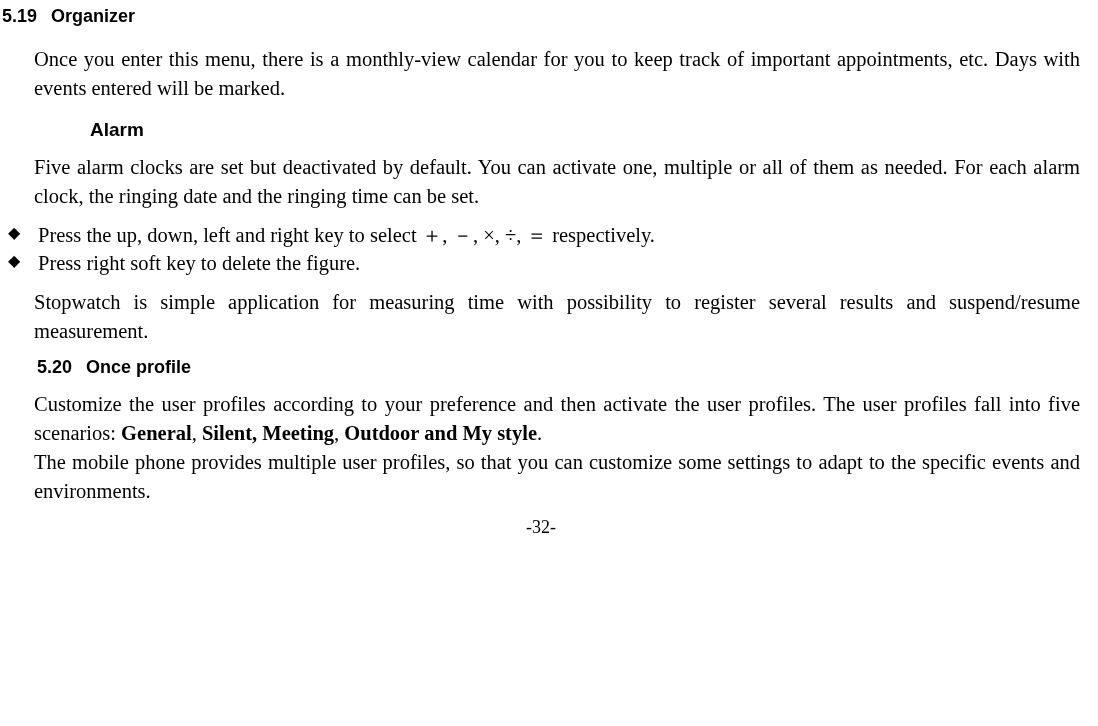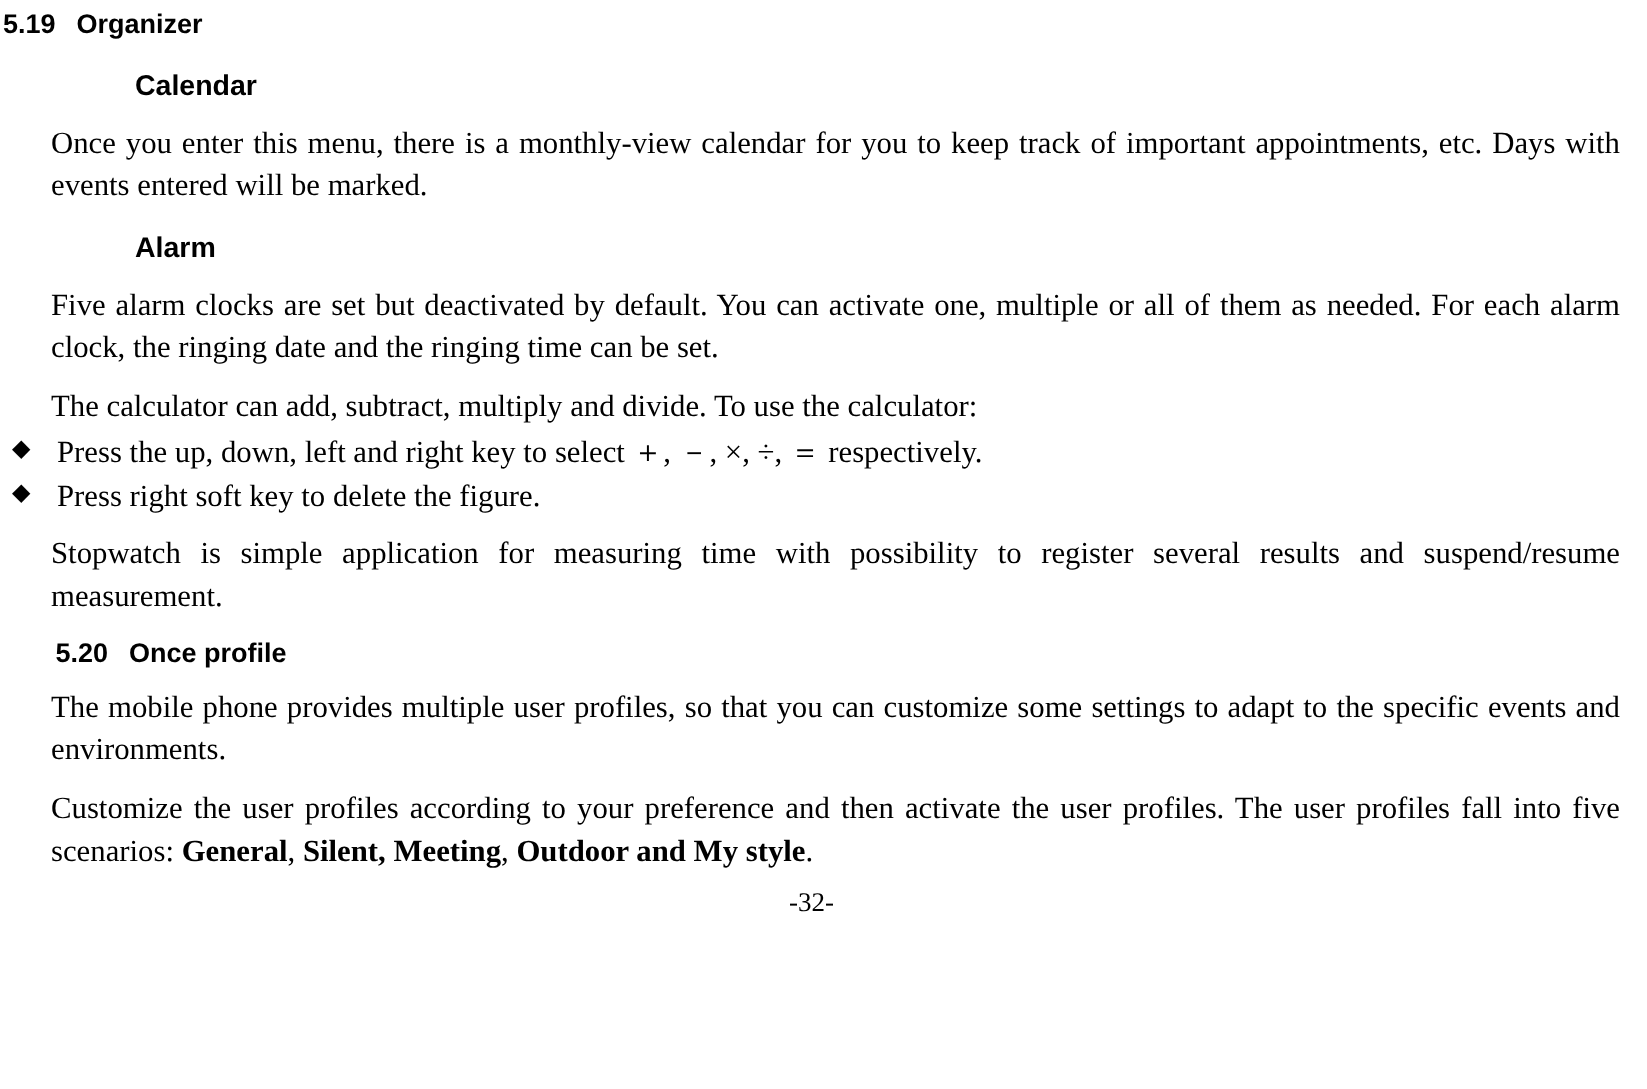--- a/index.html
+++ b/index.html
@@ -68,38 +68,36 @@
 </head>
 <body>
 
 <div class="page">
 
   <div class="section-num-row">
     <span>5.19</span>
     <span>Organizer</span>
   </div>
 
-  <div class="subheading">Calendar</div>
   <div class="para">Once you enter this menu, there is a monthly-view calendar for you to keep track of important appointments, etc. Days with events entered will be marked.</div>
 
   <div class="subheading">Alarm</div>
   <div class="para">Five alarm clocks are set but deactivated by default. You can activate one, multiple or all of them as needed. For each alarm clock, the ringing date and the ringing time can be set.</div>
 
-  <div class="para" style="margin-bottom:2px;">The calculator can add, subtract, multiply and divide. To use the calculator:</div>
   <ul class="bullet-list">
     <li>Press the up, down, left and right key to select ＋, －, ×, ÷, ＝ respectively.</li>
     <li>Press right soft key to delete the figure.</li>
   </ul>
 
   <div class="para para-wide">Stopwatch is simple application for measuring time with possibility to register several results and suspend/resume measurement.</div>
 
   <div class="section-num-row" style="margin-top:4px;margin-bottom:10px;margin-left:35px;">
     <span>5.20</span>
     <span>Once profile</span>
   </div>
 
-  <div class="para">The mobile phone provides multiple user profiles, so that you can customize some settings to adapt to the specific events and environments.</div>
   <div class="para" style="margin-bottom:0;">
     <span>Customize the user profiles according to your preference and then activate the user profiles. The user profiles fall into five scenarios: </span><b>General</b><span>, </span><b>Silent, Meeting</b><span>, </span><b>Outdoor and My style</b><span>.</span>
   </div>
+  <div class="para">The mobile phone provides multiple user profiles, so that you can customize some settings to adapt to the specific events and environments.</div>
 
   <div class="footer">-32-</div>
 </div>
 
 </body></html>

